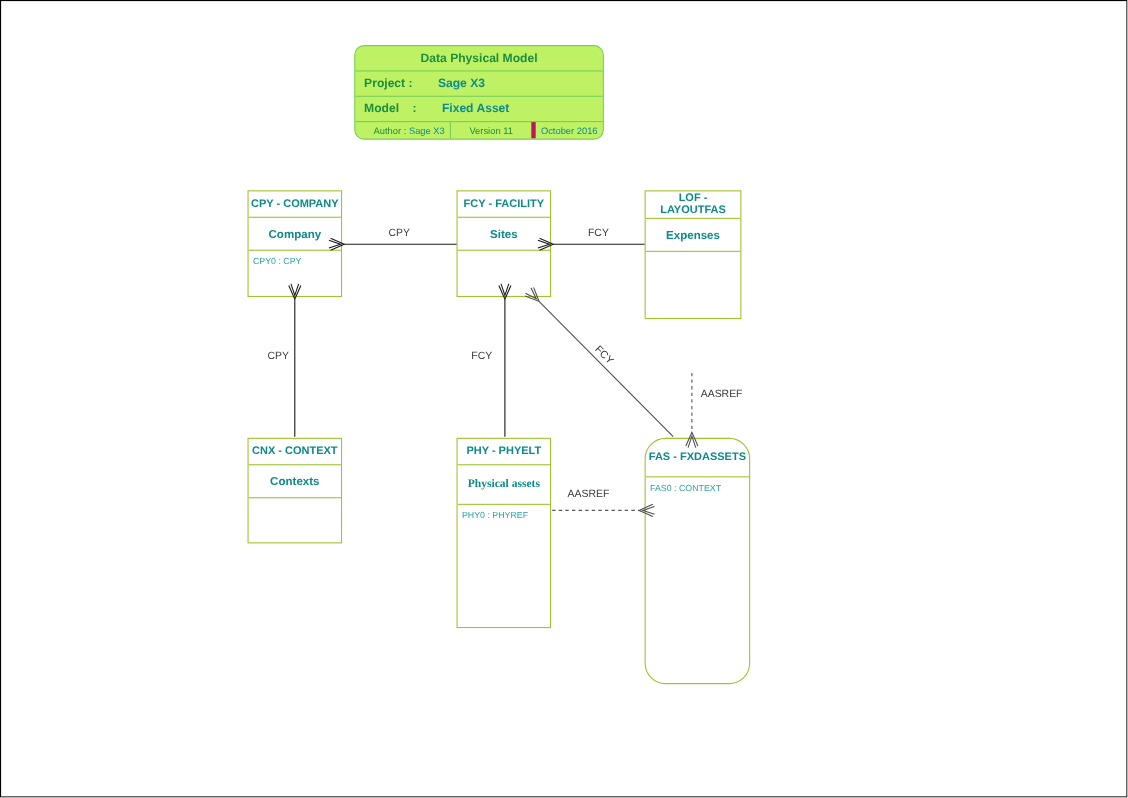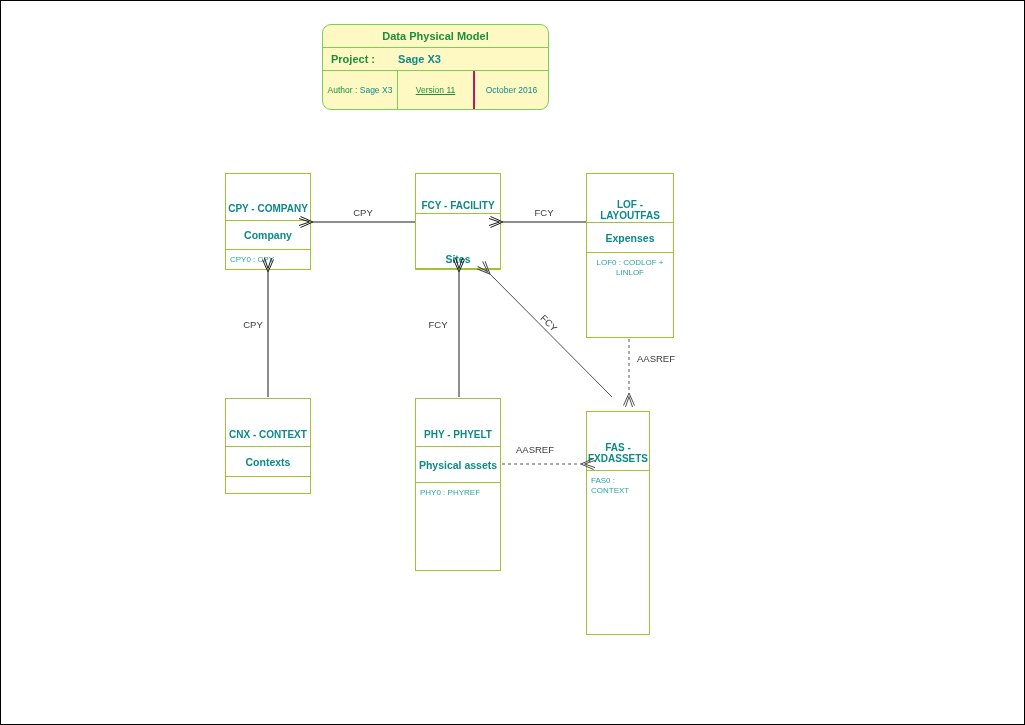--- a/index.html
+++ b/index.html
@@ -8,58 +8,58 @@
     width:1025px;height:725px;
     background:#ffffff;
     border:1px solid #000000;
     box-sizing:border-box;
     font-family:"Liberation Sans", sans-serif;
     overflow:hidden;
   }
 
   
   .title-card{
-    position:absolute;left:321px;top:23px;width:227px;height:86px;
+    position:absolute;left:321px;top:40px;width:227px;height:86px;
     border:1px solid #79cf5a;border-radius:9px;
-    box-sizing:border-box;background:#fef9c3;overflow:hidden;
+    box-sizing:border-box;background:#bef264;overflow:hidden;
     display:flex;flex-direction:column;
   }
   .tc-title{
     height:22px;flex:0 0 22px;border-bottom:1px solid #79cf5a;
     display:flex;align-items:center;justify-content:center;
     font-size:11px;font-weight:bold;color:#1e8e3e;
   }
   .tc-row{
     height:22px;flex:0 0 22px;border-bottom:1px solid #79cf5a;
     display:flex;align-items:center;padding-left:8px;
     font-size:11px;font-weight:bold;gap:20px;
   }
   .tc-row .lbl{color:#1e8e3e;white-space:pre;}
   .tc-row .val{color:#0f8b8b;white-space:pre;}
-  .tc-footer{flex:1;display:flex;font-size:8.5px;align-items:stretch;}
+  .tc-footer{flex:1;display:flex;font-size:8.5px;align-items:stretch;margin-left:12px;}
   .tc-cell{
     display:flex;align-items:center;justify-content:center;
     box-sizing:border-box;white-space:pre;
   }
   .tc-cell.c1{width:75px;border-right:1px solid #79cf5a;}
-  .tc-cell.c2{width:77px;border-right:2px solid #be185d;color:#1e8e3e;text-decoration:underline;}
+  .tc-cell.c2{width:77px;border-right:4px solid #be185d;color:#1e8e3e;}
   .tc-cell.c3{flex:1;color:#0f8b8b;}
   .tc-cell .lbl{color:#1e8e3e;white-space:pre;}
   .tc-cell .val{color:#0f8b8b;white-space:pre;}
 
   
   .entity{
     position:absolute;border:1px solid #a0c332;background:#fff;
     box-sizing:border-box;display:flex;flex-direction:column;
   }
   .e-hdr{
     border-bottom:1px solid #a0c332;
     display:flex;align-items:center;justify-content:center;text-align:center;
     font-size:10px;font-weight:bold;color:#0e8989;line-height:11.5px;
-    padding:0 2px;box-sizing:border-box;margin-top:24px;
+    padding:0 2px;box-sizing:border-box;
   }
   .e-name{
     border-bottom:1px solid #a0c332;
     display:flex;align-items:center;justify-content:center;text-align:left;
     font-size:10.5px;font-weight:bold;color:#0e8989;
     box-sizing:border-box;padding:0 2px;
   }
   .e-keys{
     flex:1;font-size:8px;color:#2ba3a3;
     padding:5px 4px;line-height:9.5px;box-sizing:border-box;
@@ -77,58 +77,61 @@
 <body>
 
 <div class="page">
 
   <div class="title-card">
     <div class="tc-title">Data Physical Model</div>
     <div class="tc-row">
       <span class="lbl">Project : </span>
         <span class="val">Sage X3</span>
     </div>
+    <div class="tc-row">
+      <span class="lbl">Model    : </span>
+        <span class="val">Fixed Asset</span>
+    </div>
     <div class="tc-footer">
       <div class="tc-cell c1">
         <span class="lbl">Author : </span><span class="val">Sage X3</span>
       </div>
       <div class="tc-cell c2">Version 11</div>
       <div class="tc-cell c3">October 2016</div>
     </div>
   </div>
 
   <div class="entity" style="left:224px;top:172px;width:86px;height:97px;">
     <div class="e-hdr" style="height:24px;">CPY - COMPANY</div>
     <div class="e-name" style="height:30px;">Company</div>
     <div class="e-keys">CPY0 : CPY</div>
   </div>
 
-  <div class="entity" style="left:414px;top:172px;width:86px;height:97px;gap:36px;">
+  <div class="entity" style="left:414px;top:172px;width:86px;height:97px;">
     <div class="e-hdr" style="height:24px;">FCY - FACILITY</div>
     <div class="e-name" style="height:30px;">Sites</div>
   </div>
 
-  <div class="entity" style="left:585px;top:172px;width:88px;height:165px;">
+  <div class="entity" style="left:585px;top:172px;width:88px;height:117px;">
     <div class="e-hdr" style="height:25px;">LOF - LAYOUTFAS</div>
     <div class="e-name" style="height:30px;">Expenses</div>
-    <div class="e-keys" style="text-align:center;">LOF0 : CODLOF + LINLOF</div>
   </div>
 
   <div class="entity" style="left:224px;top:397px;width:86px;height:96px;">
     <div class="e-hdr" style="height:24px;">CNX - CONTEXT</div>
     <div class="e-name" style="height:30px;">Contexts</div>
   </div>
 
   <div class="entity" style="left:414px;top:397px;width:86px;height:173px;">
     <div class="e-hdr" style="height:24px;">PHY - PHYELT</div>
-    <div class="e-name" style="height:36px;">Physical assets</div>
+    <div class="e-name" style="height:36px;font-family:Liberation Serif, serif;">Physical assets</div>
     <div class="e-keys">PHY0 : PHYREF</div>
   </div>
 
-  <div class="entity" style="left:585px;top:410px;width:64px;height:224px;">
+  <div class="entity" style="left:585px;top:397px;width:96px;height:224px;border-radius:19px;">
     <div class="e-hdr" style="height:35px;">FAS - FXDASSETS</div>
     <div class="e-keys">FAS0 : CONTEXT</div>
   </div>
 
   <svg class="connector-svg" width="1025" height="725">
     <defs>
       <marker id="ahb" markerWidth="18" markerHeight="16" refX="1.5" refY="8" orient="auto" markerUnits="userSpaceOnUse">
         <path d="M14,2.5 L1.5,8 L14,13.5 M15.5,4.5 L5,8 L15.5,11.5" fill="none" stroke="#1a1a1a" stroke-width="1"></path>
       </marker>
       <marker id="ahg" markerWidth="18" markerHeight="16" refX="1.5" refY="8" orient="auto" markerUnits="userSpaceOnUse">

